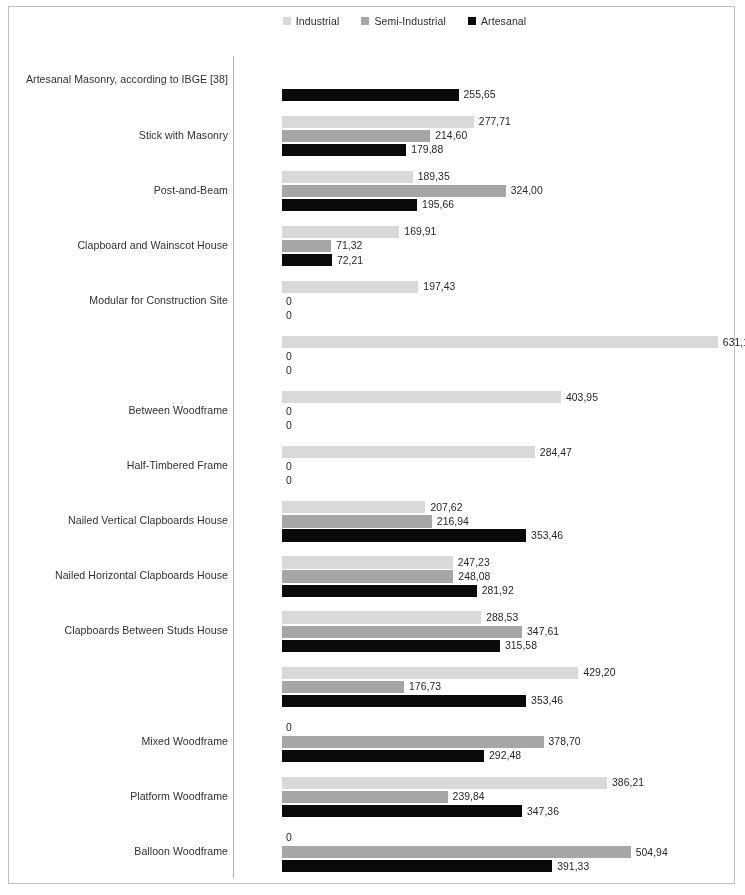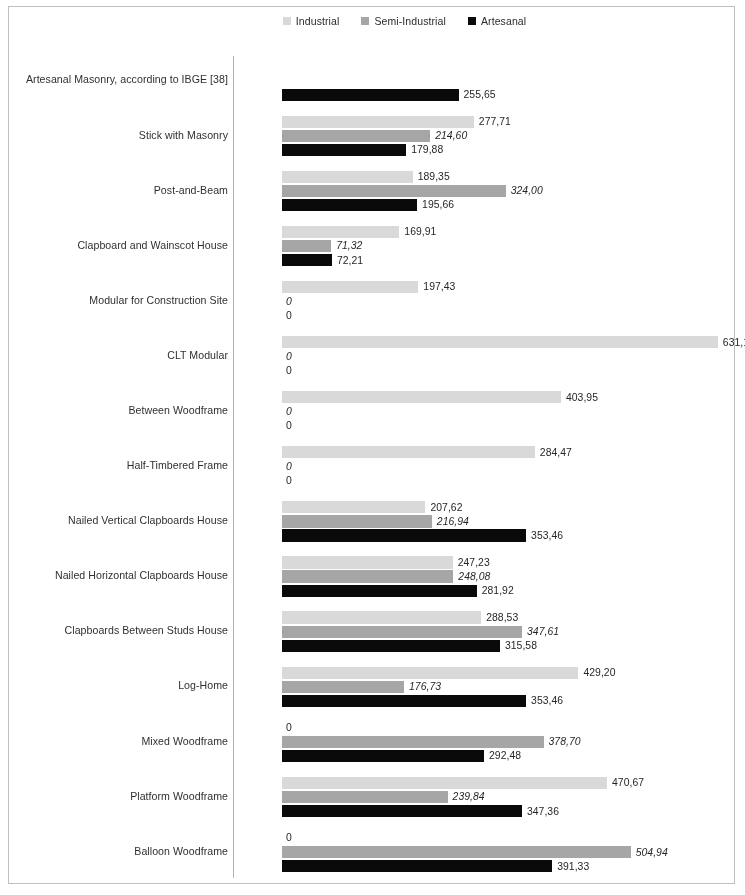--- a/index.html
+++ b/index.html
@@ -123,21 +123,21 @@
   }
 
   .bar-slot {
     position: absolute;
     left: 0;
     height: 12.2px;
     display: flex;
     align-items: center;
   }
   .bar-slot.s0 { top: 8.5px; }
-  .bar-slot.s1 { top: 22.6px; font-style: italic; }
+  .bar-slot.s1 { top: 22.6px; }
   .bar-slot.s2 { top: 36.7px; }
 
   .bar-rect {
     height: 12.2px;
     display: block;
     flex: none;
   }
   .bar-rect.industrial     { background: #d9d9d9; }
   .bar-rect.semi           { background: #a6a6a6; }
   .bar-rect.artesanal      { background: #0a0a0a; }
@@ -244,21 +244,20 @@
             </div>
             <div class="bar-slot s1">
               <span class="bar-value zero">0</span>
             </div>
             <div class="bar-slot s2">
               <span class="bar-value zero">0</span>
             </div>
           </div>
         </div>
         <div class="cat-row">
-          <div class="cat-label">CLT Modular</div>
           <div class="bars">
             <div class="bar-slot s0">
               <span class="bar-rect industrial" style="width: 435.8px;"></span>
               <span class="bar-value">631,17</span>
             </div>
             <div class="bar-slot s1">
               <span class="bar-value zero">0</span>
             </div>
             <div class="bar-slot s2">
               <span class="bar-value zero">0</span>
@@ -340,21 +339,20 @@
               <span class="bar-rect semi" style="width: 240px;"></span>
               <span class="bar-value">347,61</span>
             </div>
             <div class="bar-slot s2">
               <span class="bar-rect artesanal" style="width: 217.9px;"></span>
               <span class="bar-value">315,58</span>
             </div>
           </div>
         </div>
         <div class="cat-row">
-          <div class="cat-label">Log-Home</div>
           <div class="bars">
             <div class="bar-slot s0">
               <span class="bar-rect industrial" style="width: 296.4px;"></span>
               <span class="bar-value">429,20</span>
             </div>
             <div class="bar-slot s1">
               <span class="bar-rect semi" style="width: 122px;"></span>
               <span class="bar-value">176,73</span>
             </div>
             <div class="bar-slot s2">
@@ -377,21 +375,21 @@
               <span class="bar-rect artesanal" style="width: 202px;"></span>
               <span class="bar-value">292,48</span>
             </div>
           </div>
         </div>
         <div class="cat-row">
           <div class="cat-label">Platform Woodframe</div>
           <div class="bars">
             <div class="bar-slot s0">
               <span class="bar-rect industrial" style="width: 325px;"></span>
-              <span class="bar-value">470,67</span>
+              <span class="bar-value">386,21</span>
             </div>
             <div class="bar-slot s1">
               <span class="bar-rect semi" style="width: 165.6px;"></span>
               <span class="bar-value">239,84</span>
             </div>
             <div class="bar-slot s2">
               <span class="bar-rect artesanal" style="width: 239.9px;"></span>
               <span class="bar-value">347,36</span>
             </div>
           </div>

